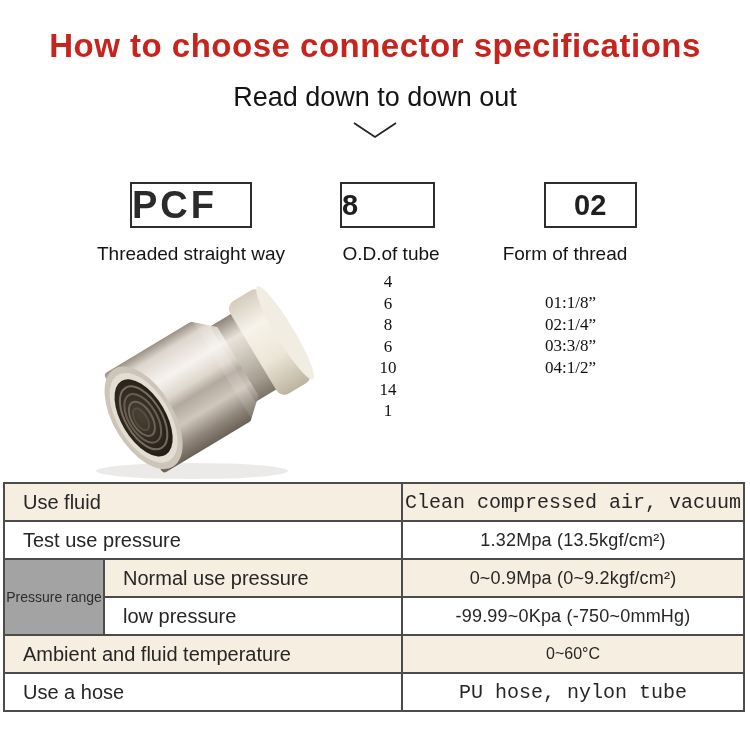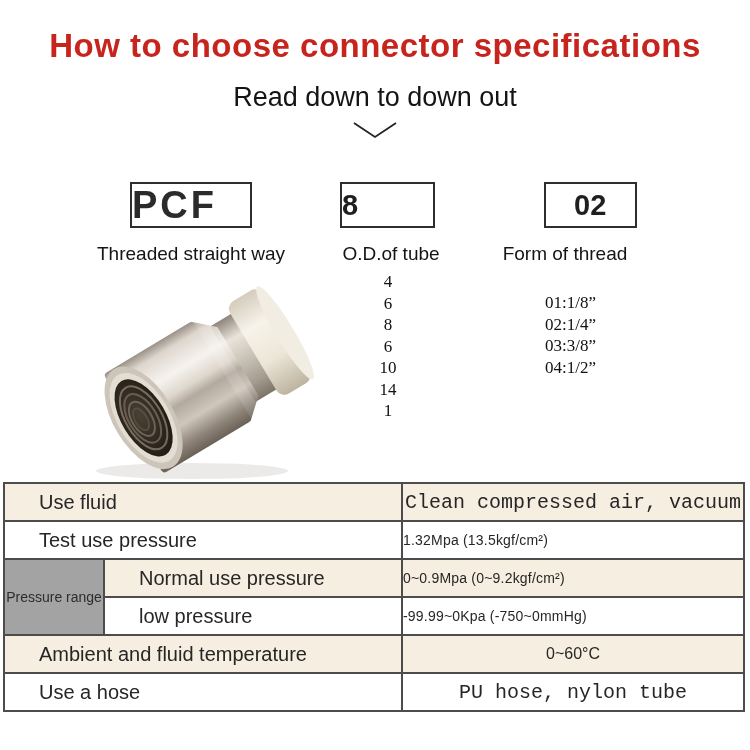--- a/index.html
+++ b/index.html
@@ -24,22 +24,22 @@
   .opt-list{position:absolute;top:271px;font-family:"Liberation Serif","DejaVu Serif",serif;
             font-size:17px;color:#111;line-height:21.5px;}
   .opt-list.tube{left:388px;transform:translateX(-50%);text-align:center;}
   .opt-list.thread{left:545px;text-align:left;margin-top:21px;}
 
   .photo{position:absolute;left:86px;top:278px;width:240px;height:205px;}
 
   .spec-table{position:absolute;left:3px;top:482px;border-collapse:collapse;table-layout:fixed;width:740px;}
   .spec-table td{border:2px solid #4c4c4c;height:38px;padding:0;box-sizing:border-box;
                  font-family:"Liberation Sans","DejaVu Sans",sans-serif;color:#262626;}
-  .spec-table td.lbl{padding-left:34px;font-size:20px;text-align:left;}
-  .spec-table td.val{font-size:14px;letter-spacing:0.2px;}
+  .spec-table td.lbl{padding-left:18px;font-size:20px;text-align:left;}
+  .spec-table td.val{text-align:center;font-size:18px;letter-spacing:0.2px;}
   .spec-table td.val-lg{text-align:center;font-size:20px;font-family:Liberation Mono, monospace;}
   .spec-table td.val-sm{text-align:center;font-size:16px;}
   .spec-table td.group-cell{text-align:center;font-size:14px;background:#a3a3a3;color:#2d2d2d;}
   .spec-table td.shade{background:#f7eee2;}
   .spec-table td.white{background:#ffffff;border-radius:18px;}
 </style>
 </head>
 <body>
 
 <div class="page">

